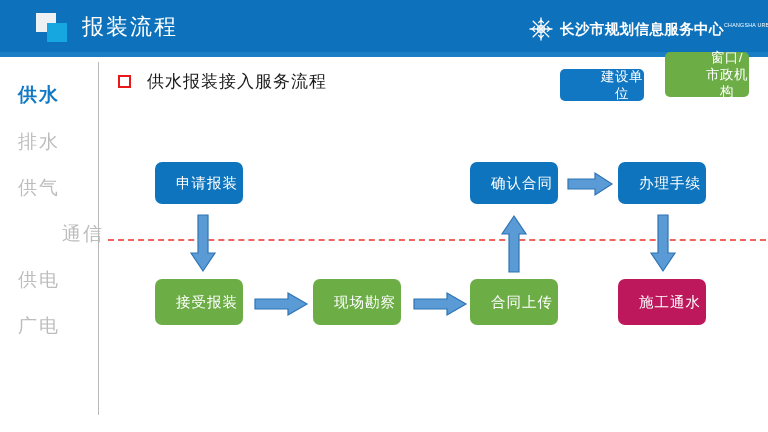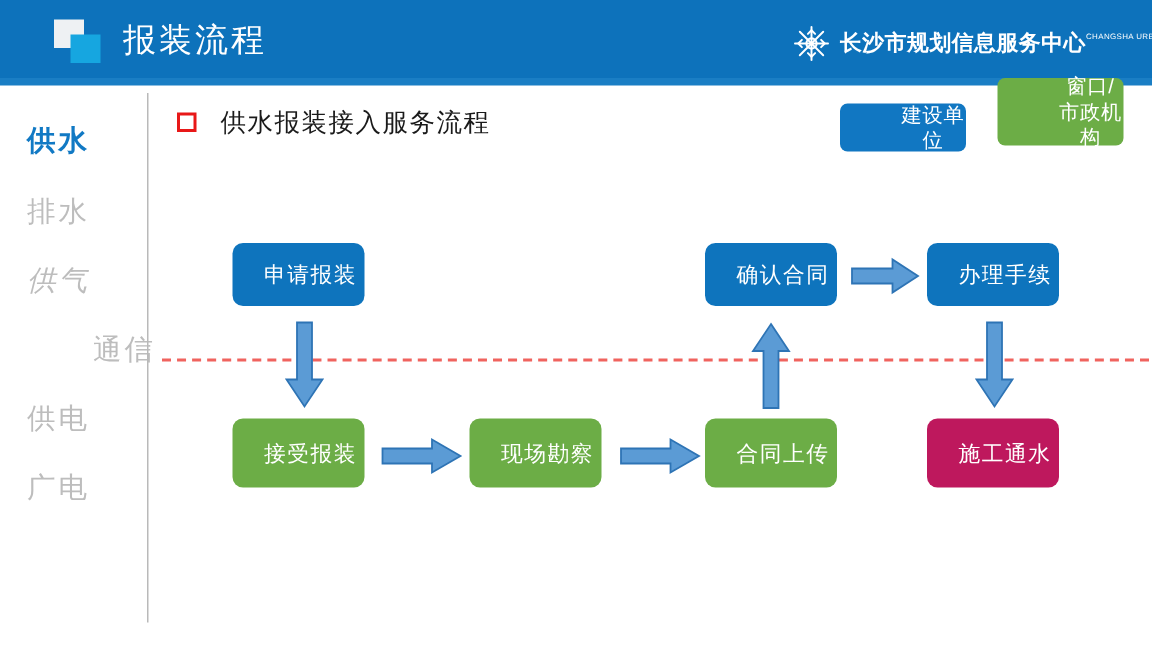--- a/index.html
+++ b/index.html
@@ -189,21 +189,21 @@
         <div class="org-cn">长沙市规划信息服务中心</div>
         <div class="org-en">CHANGSHA URBAN PLANNING INFORMATION SERVICE CENTER</div>
       </div>
     </div>
   </div>
   <div class="header-underbar"></div>
 
   <div class="sidebar">
     <div class="side-item active" style="top:24px;">供水</div>
     <div class="side-item" style="top:71px;">排水</div>
-    <div class="side-item" style="top:117px;font-style:italic;">供气</div>
+    <div class="side-item" style="top:117px;">供气</div>
     <div class="side-item" style="top:163px;margin-left:44px;">通信</div>
     <div class="side-item" style="top:209px;">供电</div>
     <div class="side-item" style="top:255px;">广电</div>
   </div>
   <div class="side-divider"></div>
 
   <div class="content-title-row">
     <div class="bullet-square"></div>
     <div class="content-title">供水报装接入服务流程</div>
   </div>

